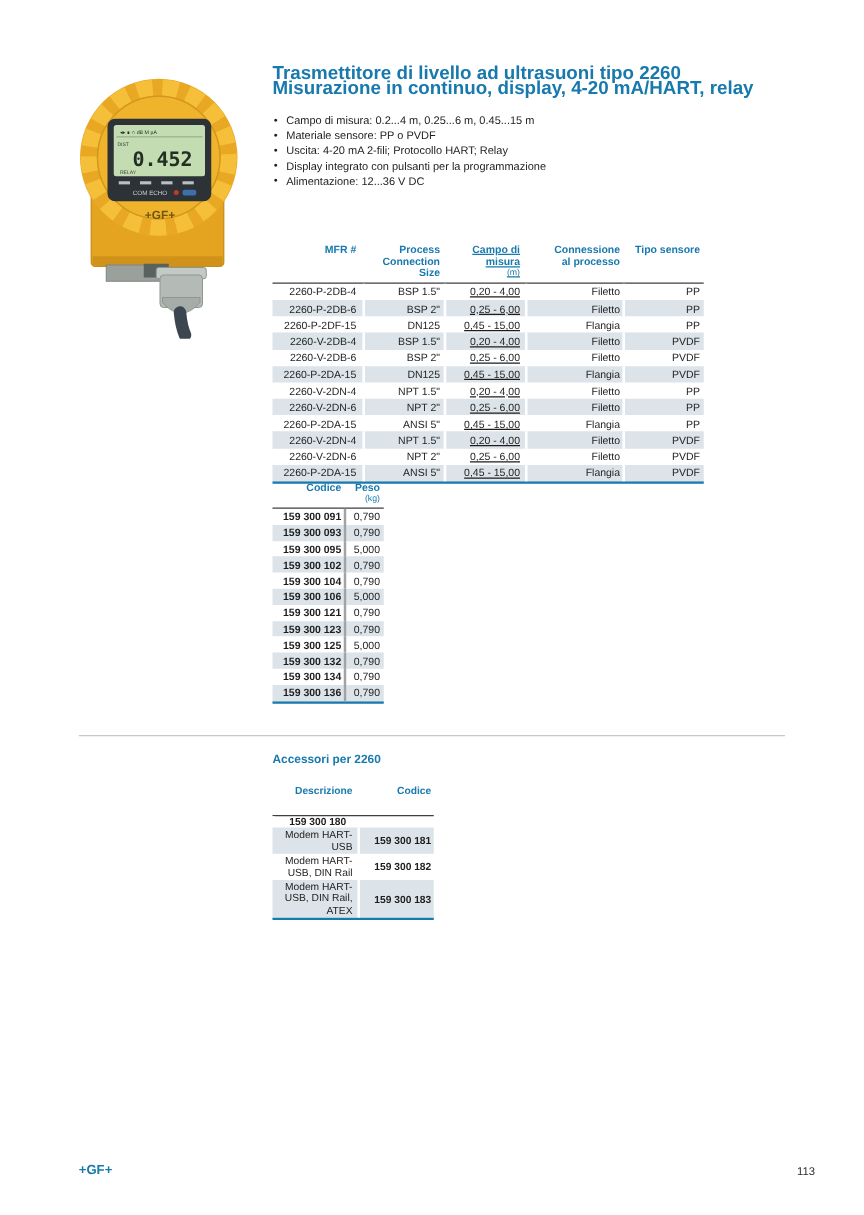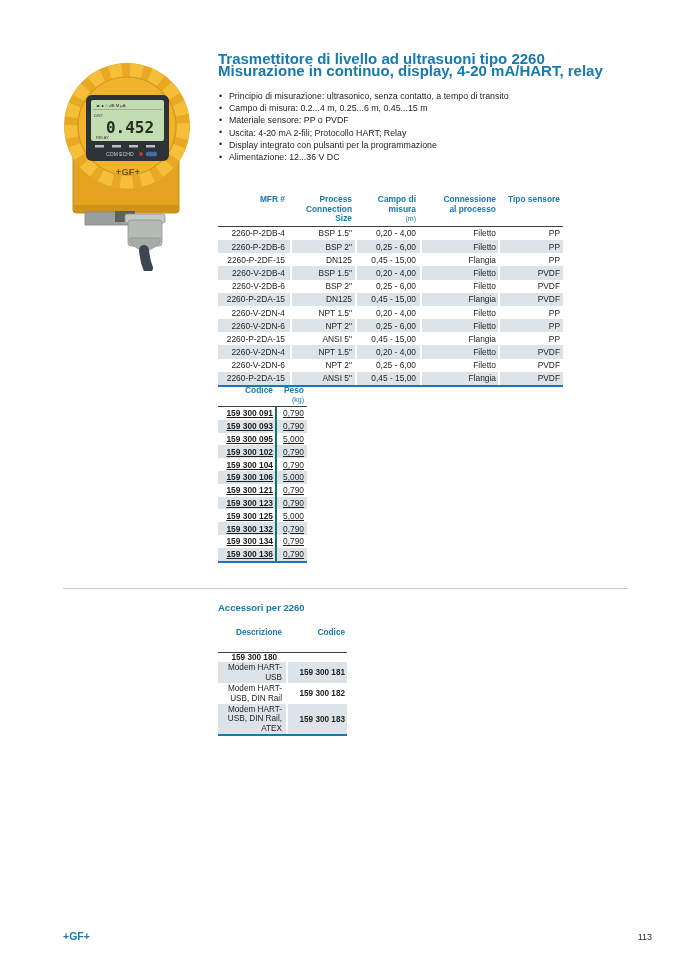--- a/index.html
+++ b/index.html
@@ -27,33 +27,33 @@
   .main-table{position:absolute;left:218px;top:194px;width:345px;font-size:8.4px;}
   .mt-head{display:flex;border-bottom:1px solid var(--dark-rule);padding:1px 0 2px 0;align-items:flex-start;}
   .mt-hc{font-weight:bold;color:var(--blue);text-align:right;line-height:9.6px;box-sizing:border-box;}
   .mt-rows{border-bottom:2px solid var(--blue);}
   .mt-row{display:flex;height:13.2px;}
   .mt-row .mt-c{display:flex;align-items:center;justify-content:flex-end;box-sizing:border-box;}
   .mt-row + .mt-row{margin-top:0;}
   .mt-c + .mt-c{border-left:2px solid #fff;}
   .mt-c0{width:72px;padding-right:5px;}
   .mt-c1{width:65px;padding-right:3px;}
-  .mt-c2{width:65px;padding-right:4px;}
+  .mt-c2{width:65px;padding-right:4px;text-decoration:underline;}
   .mt-c3{width:78px;padding-right:2px;}
   .mt-c4{width:65px;padding-right:3px;}
   
   .codice-table{position:absolute;left:218px;top:385px;width:89px;font-size:8.4px;}
   .ct-head{border-bottom:1px solid var(--dark-rule);padding-bottom:2px;}
   .ct-hrow{display:flex;}
   .ct-hc{font-weight:bold;color:var(--blue);text-align:right;line-height:10px;box-sizing:border-box;}
   .ct-unit{color:var(--blue);text-align:right;padding-right:3px;}
   .ct-rows{border-bottom:2px solid var(--blue);}
-  .ct-row{display:flex;height:12.8px;text-decoration:underline;}
+  .ct-row{display:flex;height:12.8px;}
   .ct-row .ct-c{display:flex;align-items:center;justify-content:flex-end;box-sizing:border-box;}
-  .ct-c + .ct-c{border-left:2px solid #0f766e;}
+  .ct-c + .ct-c{border-left:2px solid #a3a3a3;}
   .ct-c0{width:57px;padding-right:2px;font-weight:bold;}
   .ct-c1{width:32px;padding-right:3px;}
   .ct-hc.ct-c0{font-weight:bold;}
   
   .divider{position:absolute;left:63px;top:588px;width:565px;height:1px;background:#c9c9c9;}
   
   .accessories{position:absolute;left:218px;top:602px;}
   .acc-title{font-size:9.5px;font-weight:bold;color:var(--blue);line-height:11px;}
   .acc-table{width:129px;font-size:8.2px;margin-top:14px;}
   .acc-head{display:flex;border-bottom:1px solid var(--dark-rule);padding-bottom:14px;}
@@ -109,21 +109,20 @@
     <rect x="101" y="95.7" width="11" height="4.6" rx="1.6" fill="#3f6fa8"></rect>
     <text x="83" y="119" text-anchor="middle" font-size="9.5" font-weight="bold" fill="#6f5511" font-family="Liberation Sans, sans-serif">+GF+</text>
   </svg>
 
   <div class="titles">
     <div class="title-line">Trasmettitore di livello ad ultrasuoni tipo 2260</div>
     <div class="title-line">Misurazione in continuo, display, 4-20 mA/HART, relay</div>
   </div>
 
   <div class="specs">
-      <div class="bullet">Principio di misurazione: ultrasonico, senza contatto, a tempo di transito</div>
       <div class="bullet">Campo di misura: 0.2...4 m, 0.25...6 m, 0.45...15 m</div>
       <div class="bullet">Materiale sensore: PP o PVDF</div>
       <div class="bullet">Uscita: 4-20 mA 2-fili; Protocollo HART; Relay</div>
       <div class="bullet">Display integrato con pulsanti per la programmazione</div>
       <div class="bullet">Alimentazione: 12...36 V DC</div>
     </div>
 
   <div class="main-table">
     <div class="mt-head">
         <div class="mt-hc mt-c0">

